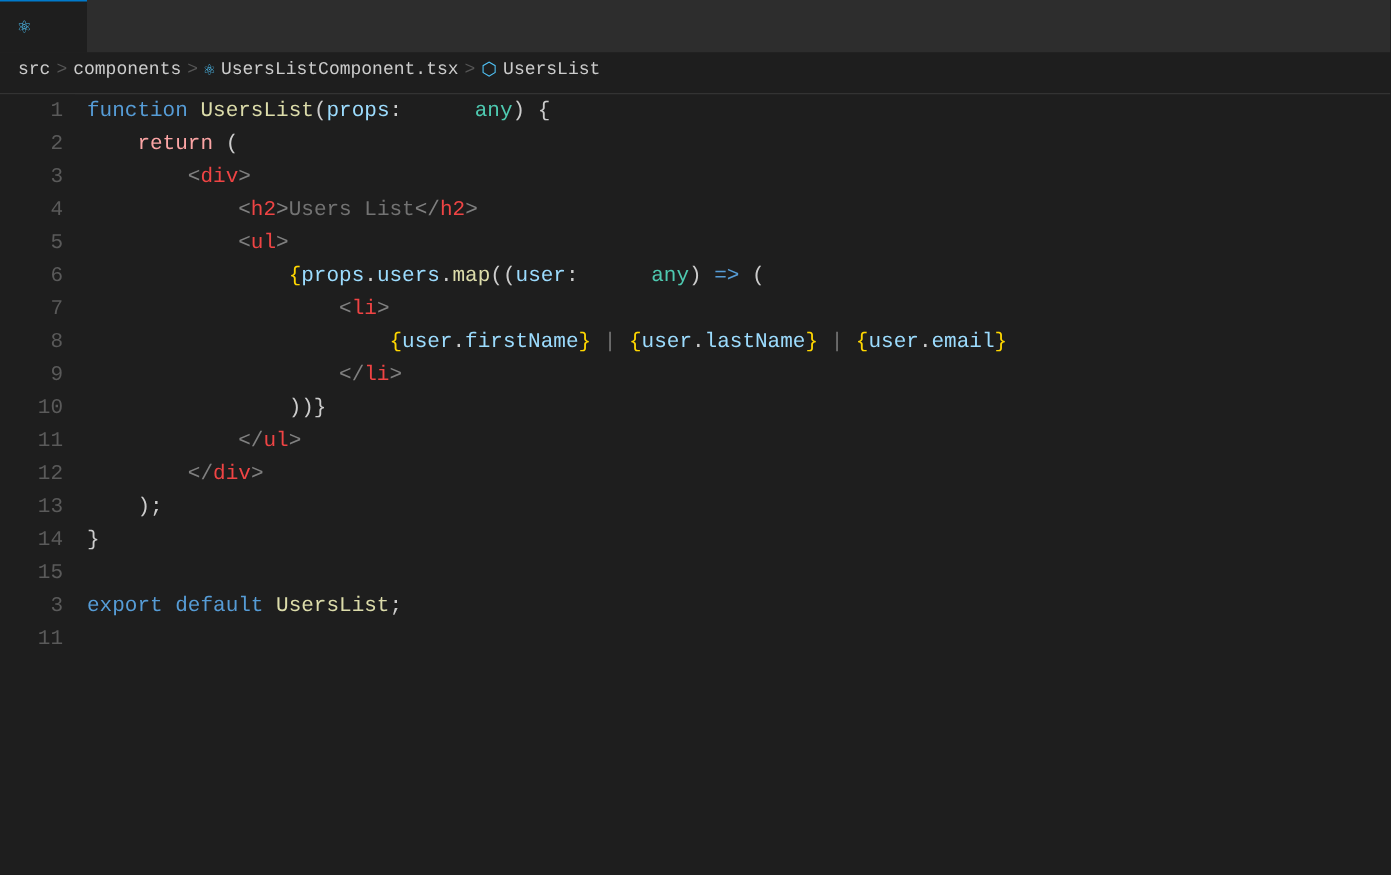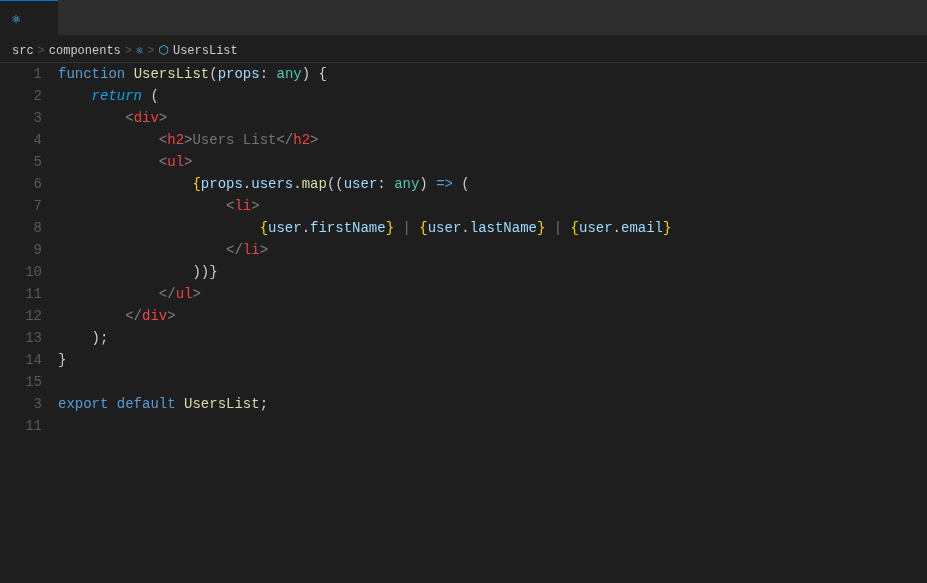--- a/index.html
+++ b/index.html
@@ -53,21 +53,21 @@
       color: #cccccc;
       font-size: 12px;
       cursor: pointer;
       padding: 2px 4px;
       border-radius: 3px;
     }
 
     
     .breadcrumb {
       display: flex;
-      align-items: flex-end;
+      align-items: flex-start;
       gap: 4px;
       background: #1e1e1e;
       padding: 4px 12px;
       height: 28px;
       border-bottom: 1px solid #333;
       font-size: 12px;
       color: #888;
     }
 
     .breadcrumb-separator {
@@ -118,22 +118,22 @@
 
     .code-line {
       line-height: 22px;
       white-space: pre;
       display: flex;
       align-items: center;
     }
 
     
     .kw { color: #569cd6; } 
-    .kw-control { color: #0ea5e9; font-style: italic; } 
-    .type { color: #4ec9b0; }
+    .kw-control { color: #fca5a5; } 
+    .type { color: #4ec9b0; margin-left: 40px; }
     .punct { color: #cccccc; }
     .plain { color: #737373; }
     .jsx-expr { color: #ffd700; }
     .jsx-tag { color: #ef4444; } 
     .jsx-bracket { color: #808080; }
     .prop { color: #9cdcfe; }
     .method { color: #dcdcaa; }
     .param { color: #9cdcfe; }
     .arrow { color: #569cd6; }
   </style>
@@ -148,20 +148,21 @@
     <span class="tab-close"></span>
   </div>
 </div>
 
 <div class="breadcrumb">
   <span class="breadcrumb-item">src</span>
   <span class="breadcrumb-separator">&gt;</span>
   <span class="breadcrumb-item">components</span>
   <span class="breadcrumb-separator">&gt;</span>
   <span class="breadcrumb-icon">⚛</span>
+  <span class="breadcrumb-item">UsersListComponent.tsx</span>
   <span class="breadcrumb-separator">&gt;</span>
   <span class="breadcrumb-icon">⬡</span>
   <span class="breadcrumb-item">UsersList</span>
 </div>
 
 <div class="editor">
 
   <div class="line-numbers" id="line-numbers-container">
       <div class="line-number">1</div>
       <div class="line-number">2</div>

